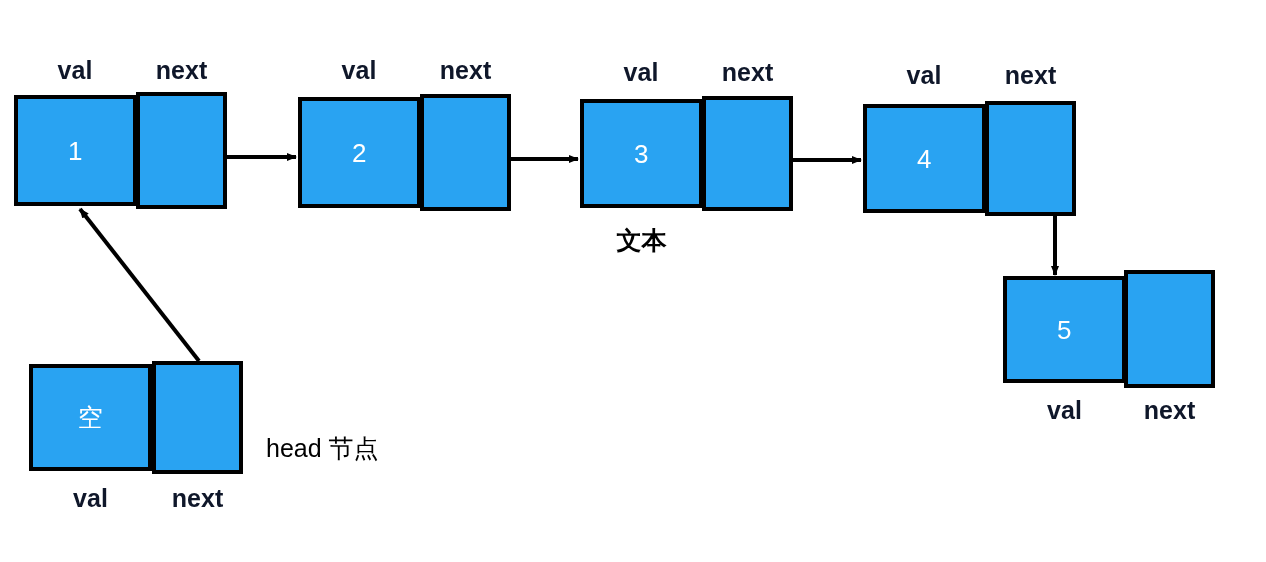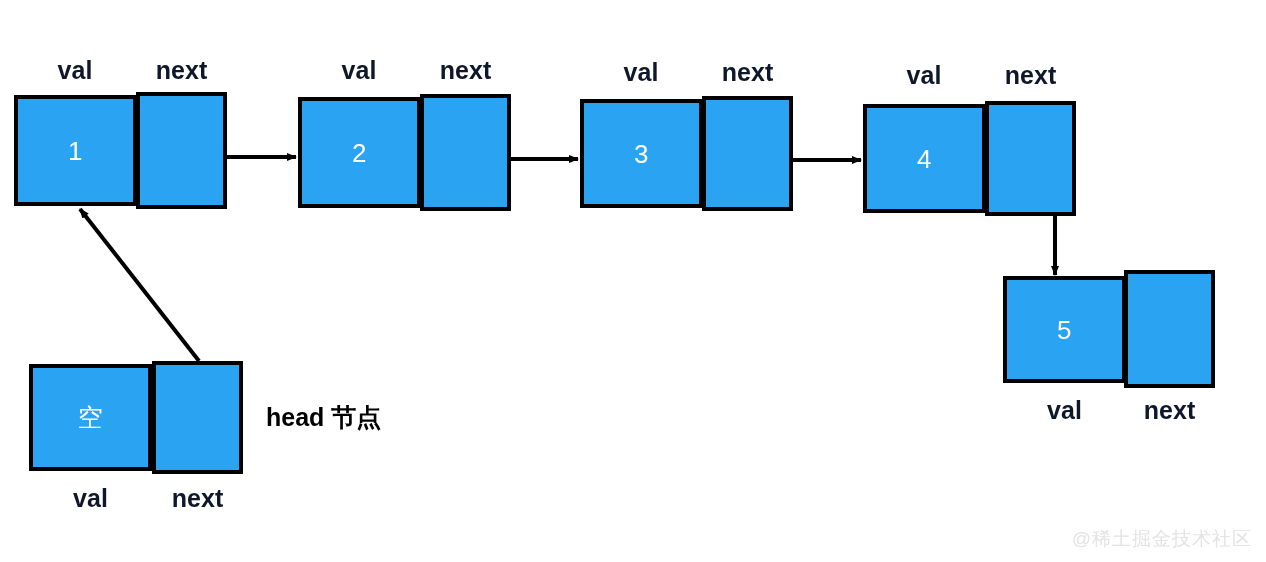--- a/index.html
+++ b/index.html
@@ -50,21 +50,22 @@
   .annotation {
     position: absolute;
     color: #000000;
     font-size: 25px;
     font-weight: bold;
     line-height: 1;
     white-space: nowrap;
     user-select: none;
   }
   .annotation.plain {
-    font-weight: bold;
+    font-weight: normal;
+    margin-top: 31px;
   }
   #edges {
     position: absolute;
     left: 0;
     top: 0;
     width: 1266px;
     height: 562px;
     pointer-events: none;
   }
   .watermark {
@@ -114,20 +115,21 @@
     <span class="cell-val">2</span>
   </div>
   <div class="node-cell" style="left:420px; top:94px; width:91px; height:117px;"></div>
 
   <div class="field-label" style="left:580px; top:60px; width:122px;">val</div>
   <div class="field-label" style="left:702px; top:60px; width:91px;">next</div>
   <div class="node-cell" style="left:580px; top:99px; width:123px; height:109px;">
     <span class="cell-val">3</span>
   </div>
   <div class="node-cell" style="left:702px; top:96px; width:91px; height:115px;"></div>
+  <div class="annotation" style="left:580px; top:228px; width:123px; text-align:center;">文本</div>
 
   <div class="field-label" style="left:863px; top:63px; width:122px;">val</div>
   <div class="field-label" style="left:985px; top:63px; width:91px;">next</div>
   <div class="node-cell" style="left:863px; top:104px; width:123px; height:109px;">
     <span class="cell-val">4</span>
   </div>
   <div class="node-cell" style="left:985px; top:101px; width:91px; height:115px;"></div>
 
   <div class="node-cell" style="left:1003px; top:276px; width:123px; height:107px;">
     <span class="cell-val">5</span>
@@ -137,15 +139,14 @@
   <div class="field-label" style="left:1124px; top:398px; width:91px;">next</div>
 
   <div class="node-cell" style="left:29px; top:364px; width:123px; height:107px;">
     <span class="cell-val cjk">空</span>
   </div>
   <div class="node-cell" style="left:152px; top:361px; width:91px; height:113px;"></div>
   <div class="field-label" style="left:29px; top:486px; width:123px;">val</div>
   <div class="field-label" style="left:152px; top:486px; width:91px;">next</div>
   <div class="annotation plain" style="left:266px; top:405px;">head 节点</div>
 
-  <div class="watermark">@稀土掘金技术社区</div>
 
 </div>
 
 </body></html>

